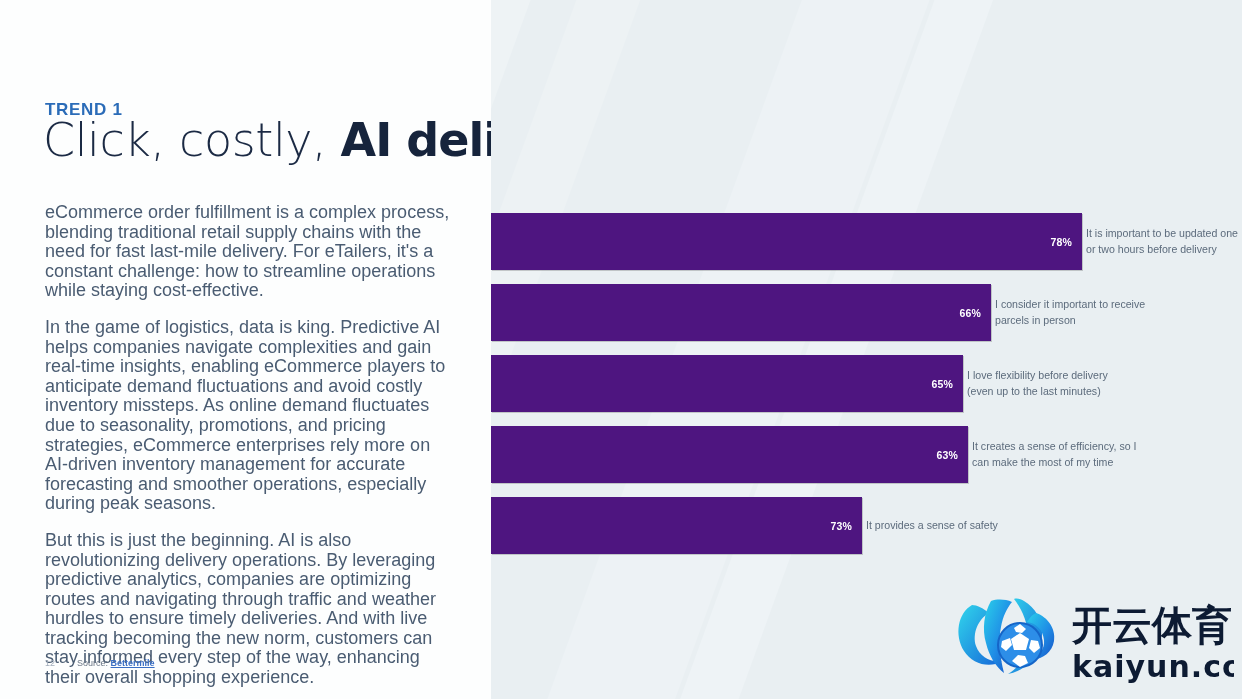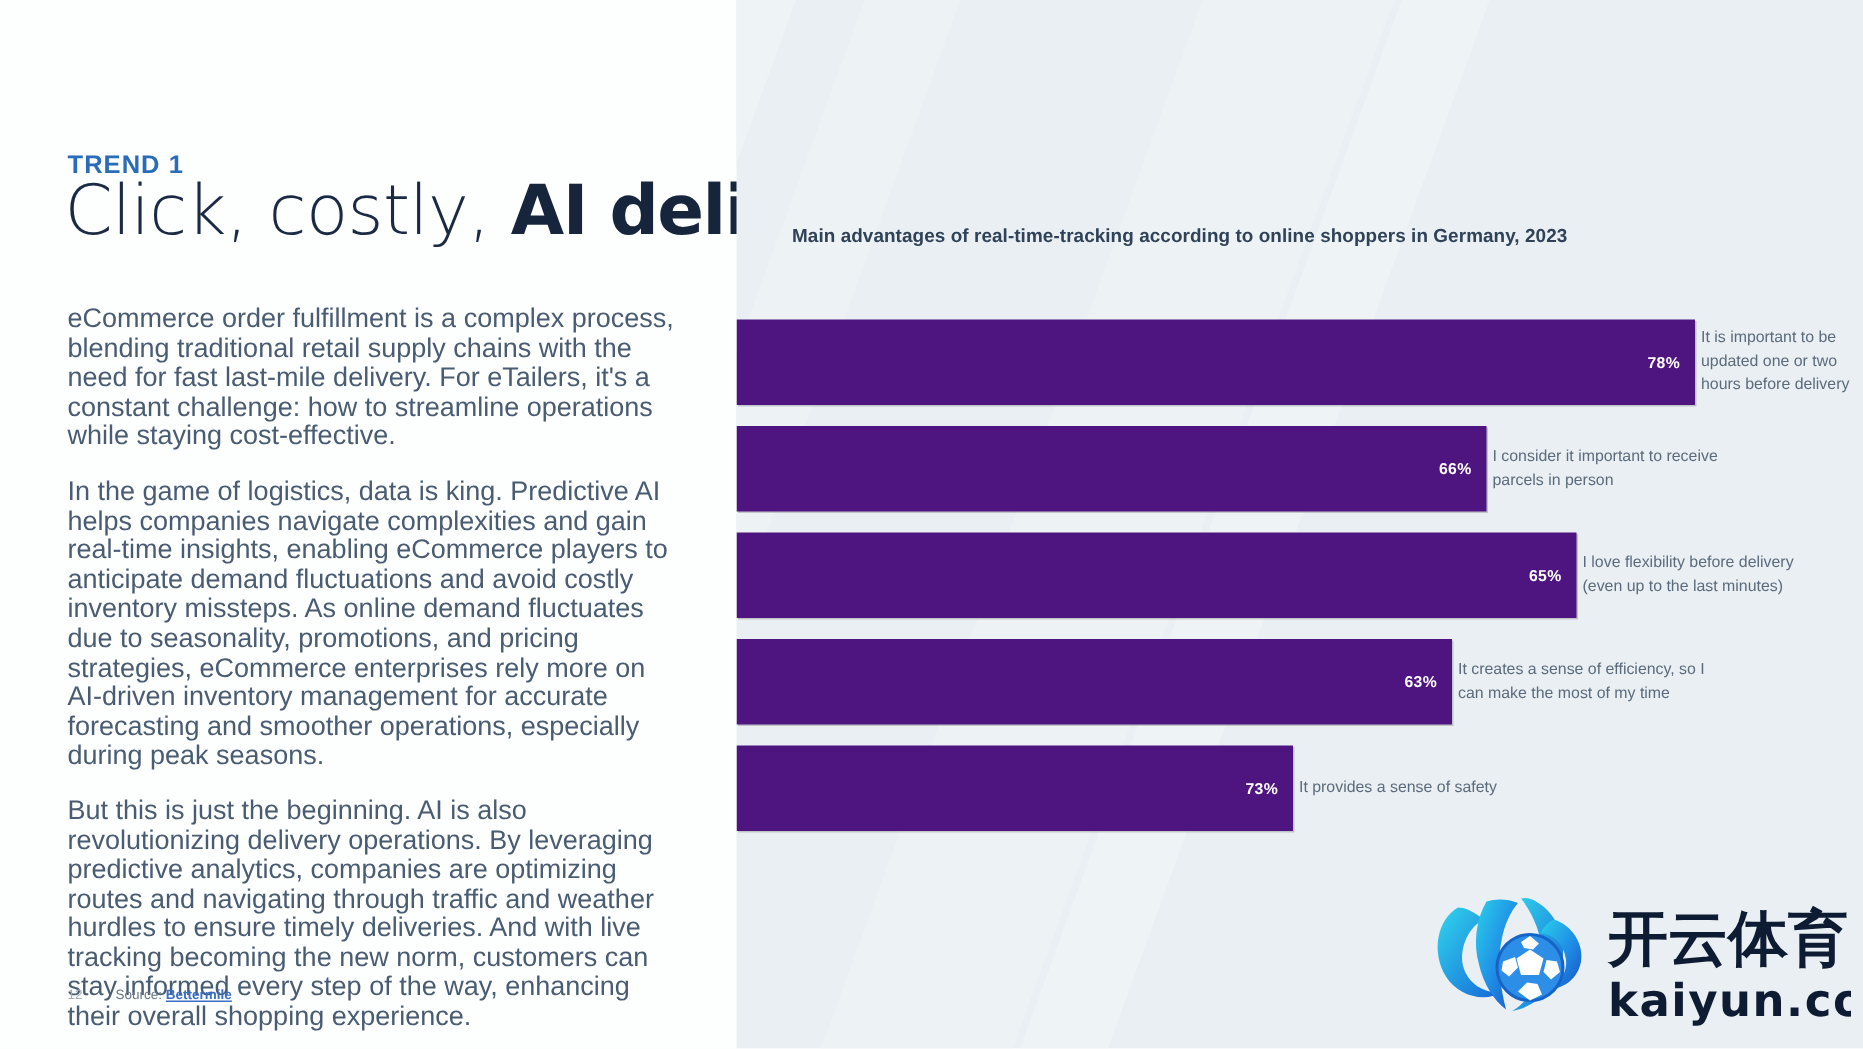--- a/index.html
+++ b/index.html
@@ -231,40 +231,39 @@
   </div>
 
   <div class="right-panel">
 
     <div class="diag diag-a"></div>
     <div class="diag diag-b"></div>
     <div class="diag diag-c"></div>
     <div class="diag diag-d"></div>
 
 
-    <div class="chart-title">Main advantages of real-time-tracking according to online shoppers in Germany, 2023</div>
 
     <div class="chart">
 
       <div class="bar-row">
-        <div class="bar" style="width:639px">
+        <div class="bar" style="width:591px">
           <span class="bar-value">78%</span>
         </div>
         <div class="bar-label">It is important to be updated one or two hours before delivery</div>
       </div>
 
       <div class="bar-row">
         <div class="bar" style="width:500px">
           <span class="bar-value">66%</span>
         </div>
         <div class="bar-label">I consider it important to receive parcels in person</div>
       </div>
 
       <div class="bar-row">
-        <div class="bar" style="width:560px">
+        <div class="bar" style="width:472px">
           <span class="bar-value">65%</span>
         </div>
         <div class="bar-label">I love flexibility before delivery (even up to the last minutes)</div>
       </div>
 
       <div class="bar-row">
         <div class="bar" style="width:477px">
           <span class="bar-value">63%</span>
         </div>
         <div class="bar-label">It creates a sense of efficiency, so I can make the most of my time</div>

